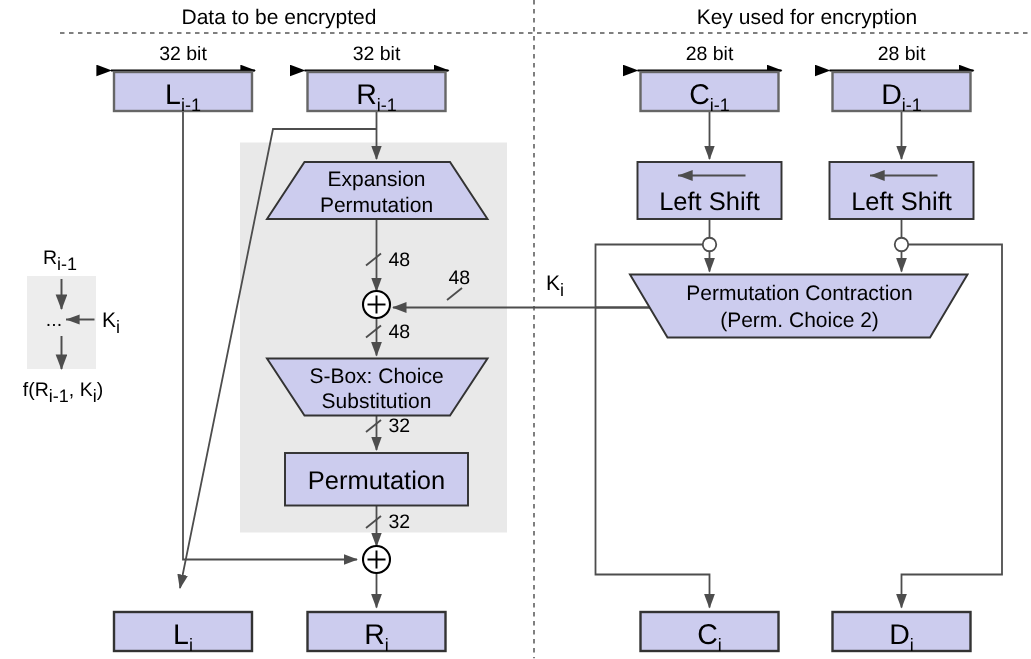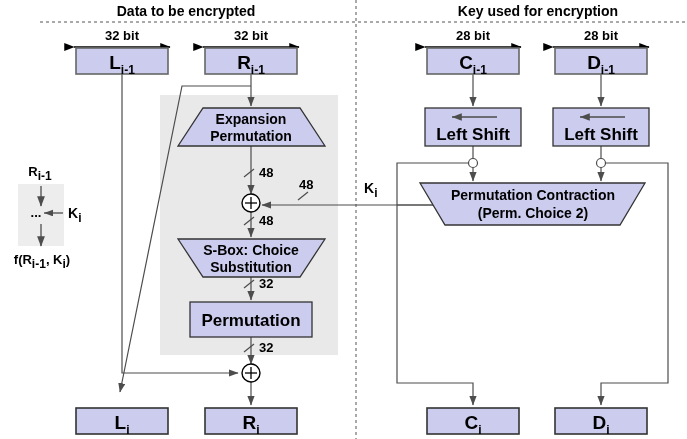--- a/index.html
+++ b/index.html
@@ -1,18 +1,18 @@
 <!DOCTYPE html>
 <html><head>
 <meta charset="utf-8">
 <style>
   html,body{margin:0;padding:0;background:#ffffff;}
   body{width:687px;height:439px;overflow:hidden;
        font-family:"Liberation Sans","DejaVu Sans",sans-serif;}
-  #stage{position:relative;width:687px;height:395px;font-weight:bold;}
+  #stage{position:relative;width:687px;height:395px;}
   svg{position:absolute;left:0;top:0;}
   text{font-family:"Liberation Sans","DejaVu Sans",sans-serif;fill:#000;}
   .hdr{font-size:14px;text-anchor:middle;}
   .bit{font-size:13px;text-anchor:middle;}
   .boxlbl{font-size:19px;text-anchor:middle;}
   .sub{font-size:12px;}
   .wire-lbl{font-size:13px;text-anchor:start;}
   .shape-lbl{font-size:14px;text-anchor:middle;}
   .perm-lbl{font-size:17px;text-anchor:middle;}
   .legend-lbl{font-size:13px;text-anchor:middle;}

